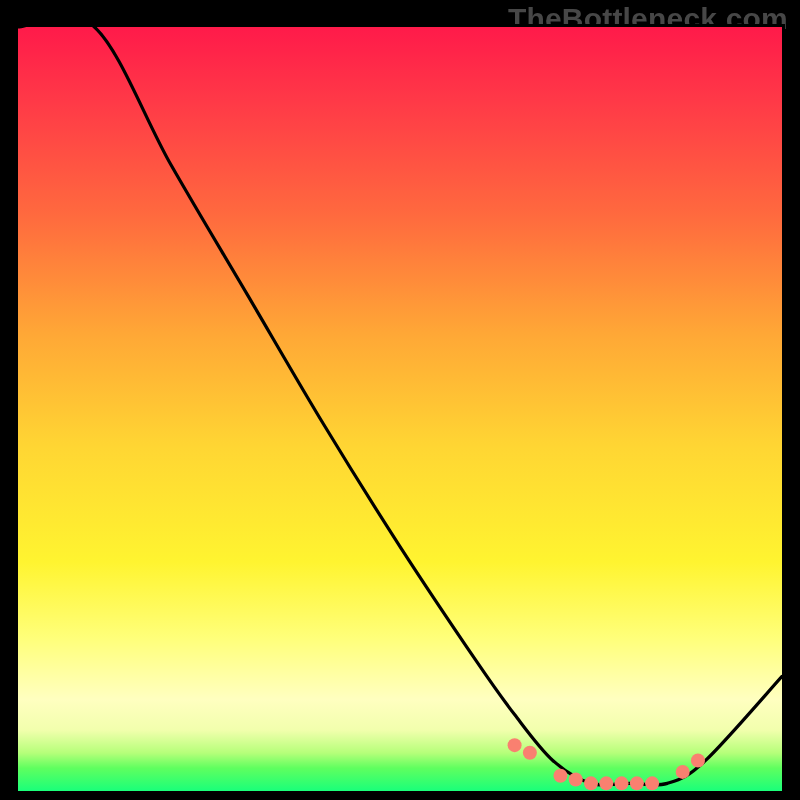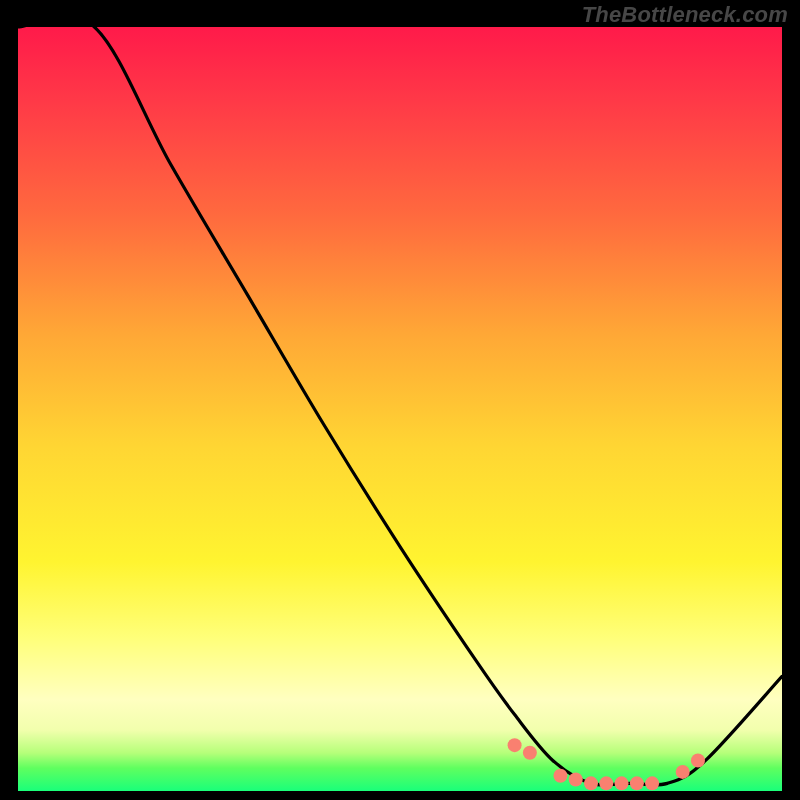--- a/index.html
+++ b/index.html
@@ -39,25 +39,24 @@
       #b6ff7a 95%,
       #5fff5f 97%,
       #1aff7a 100%
     );
   }
   .watermark {
     position: absolute;
     top: 2px;
     right: 12px;
     color: #474747;
-    font-size: 22px;
+    font-size: 30px;
     font-weight: 600;
     letter-spacing: 0.2px;
     user-select: none;
-    font-style: italic;
   }
   svg.curve {
     position: absolute;
     left: 0; top: 0;
     width: 764px;
     height: 764px;
   }
 </style>
 </head>
 <body>

